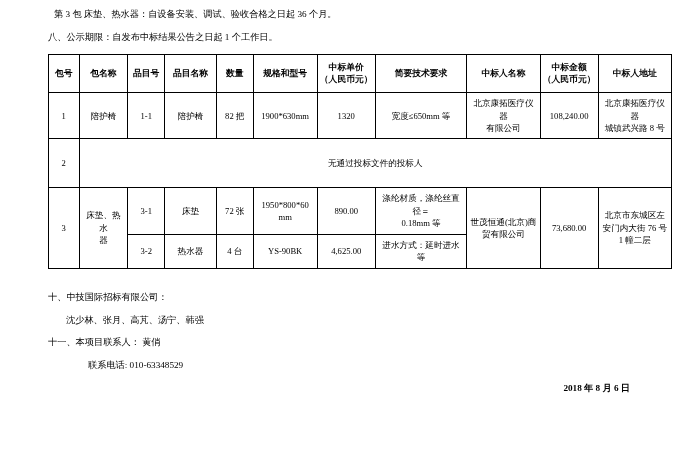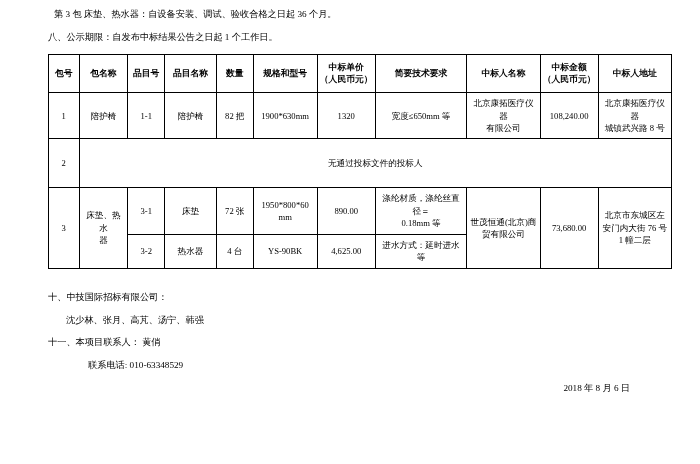--- a/index.html
+++ b/index.html
@@ -62,21 +62,21 @@
   .footer-block {
     margin-top: 12px;
   }
   .right-line {
     text-align: right;
     padding-right: 42px;
     font-size: 9.2px;
     margin: 0;
   }
   .sign1 { margin-top: 18px; }
-  .sign2 { margin-top: 9px; }
+  .sign2 { margin-top: 9px; font-weight: bold; }
 </style>
 </head>
 <body>
 
 <div class="page">
 
   <p class="para indent1">第 3 包 床垫、热水器：自设备安装、调试、验收合格之日起 36 个月。</p>
 
   <p class="para">八、公示期限：自发布中标结果公告之日起 1 个工作日。</p>
 

